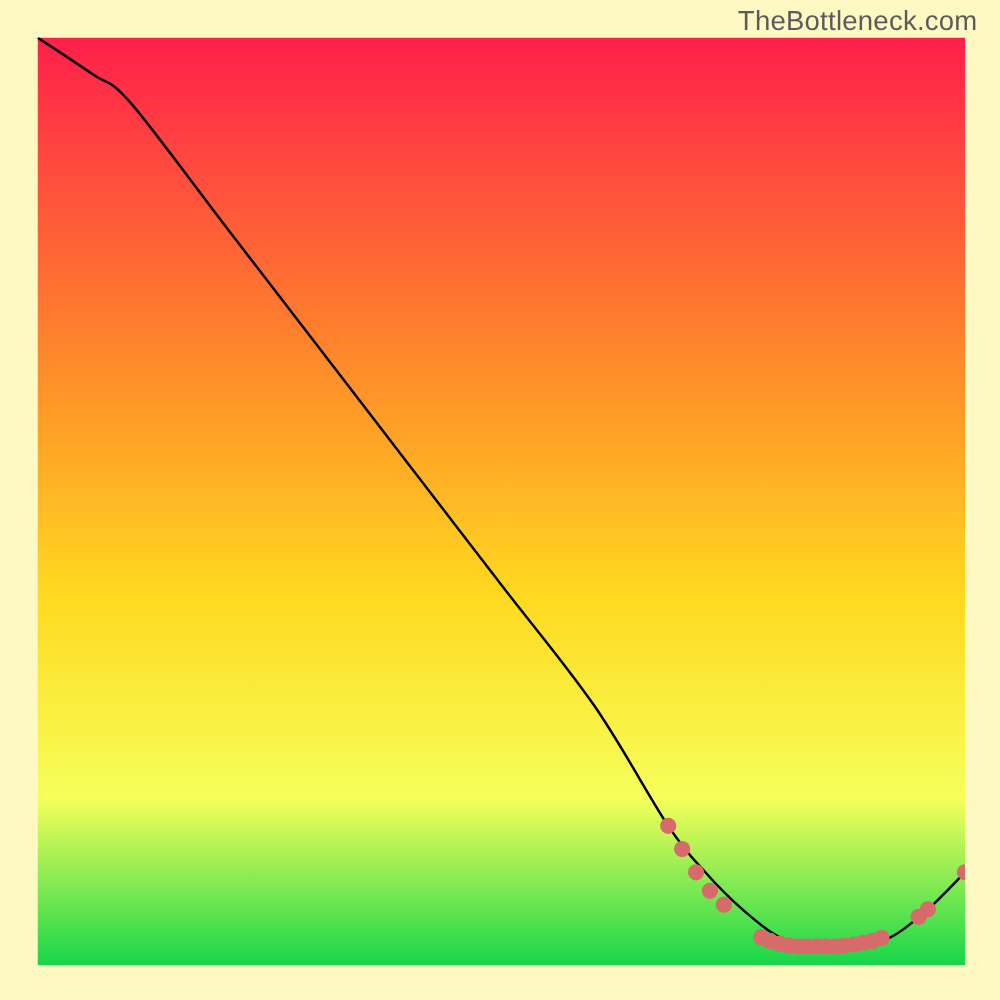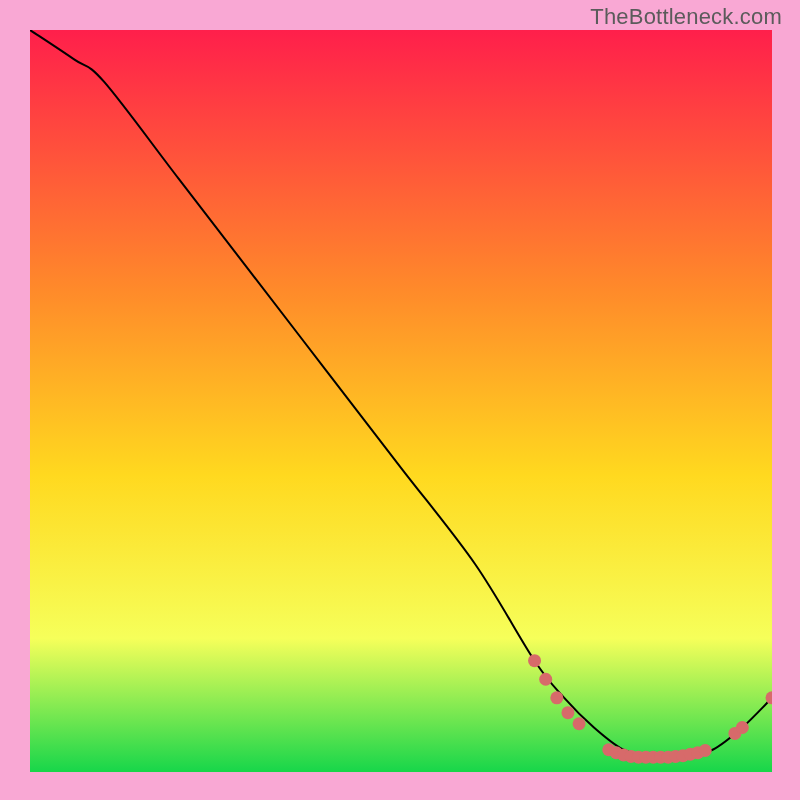--- a/index.html
+++ b/index.html
@@ -8,21 +8,21 @@
     width: 800px;
     height: 800px;
     background: #000;
     overflow: hidden;
     font-family: Arial, Helvetica, sans-serif;
   }
   .stage {
     position: relative;
     width: 800px;
     height: 800px;
-    background: #f9a8d4;
+    background: #fef9c3;
   }
   .watermark {
     position: absolute;
     top: 4px;
     right: 18px;
     color: #5b5b5b;
     font-size: 22px;
     font-weight: 500;
     letter-spacing: 0.2px;
     user-select: none;

